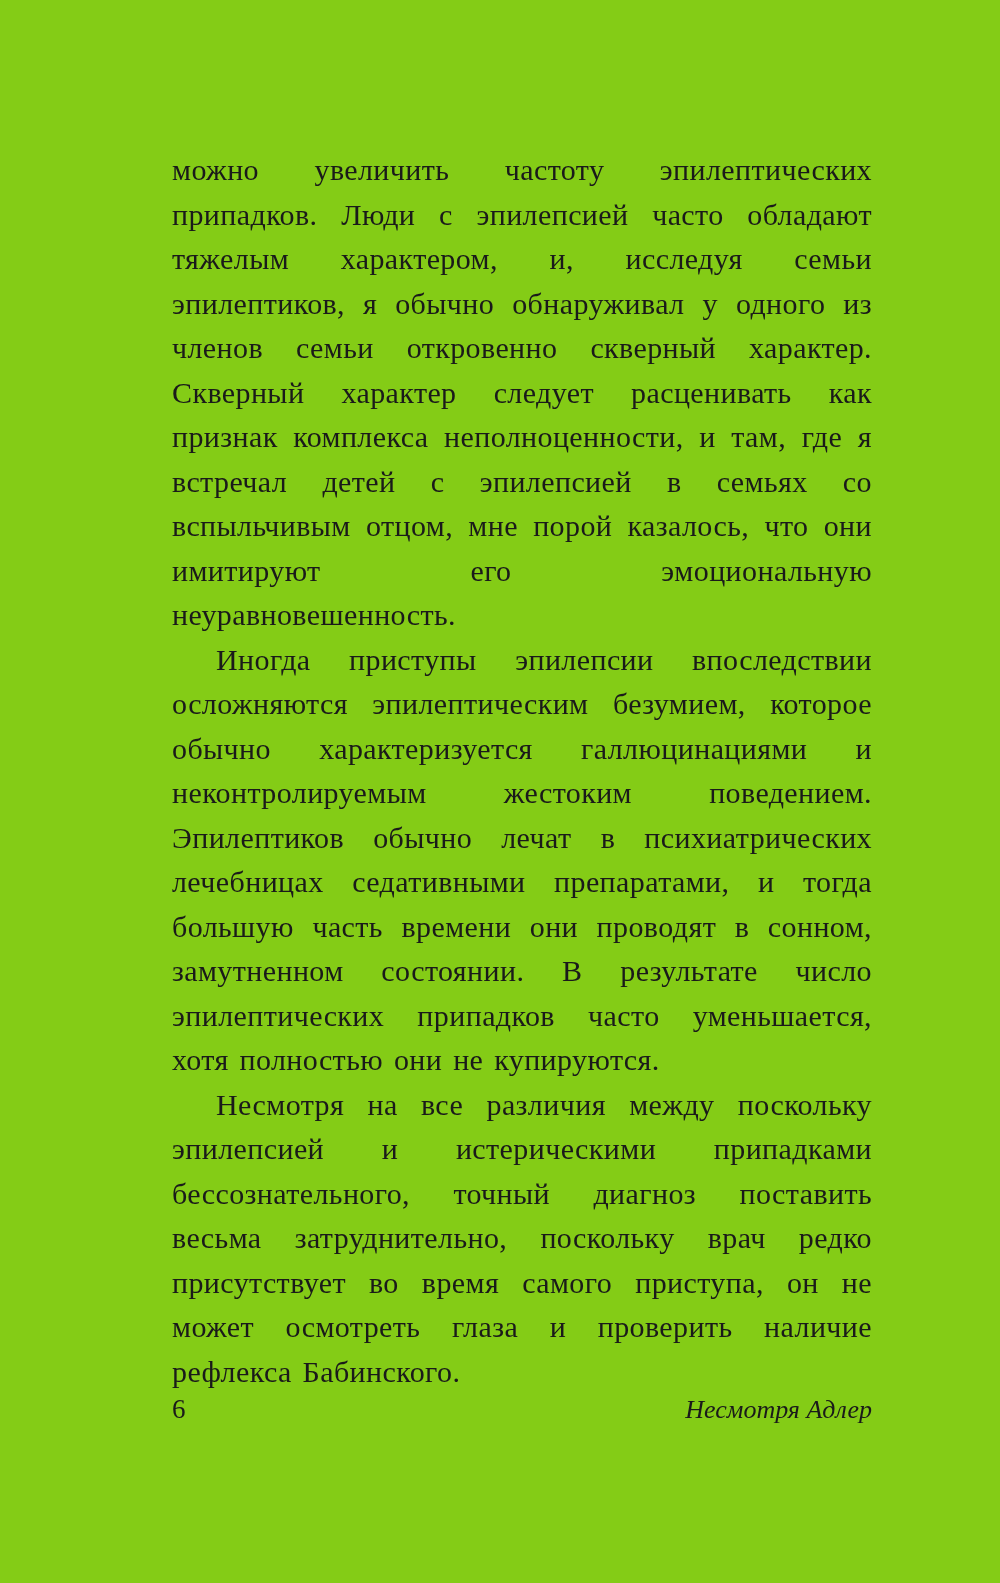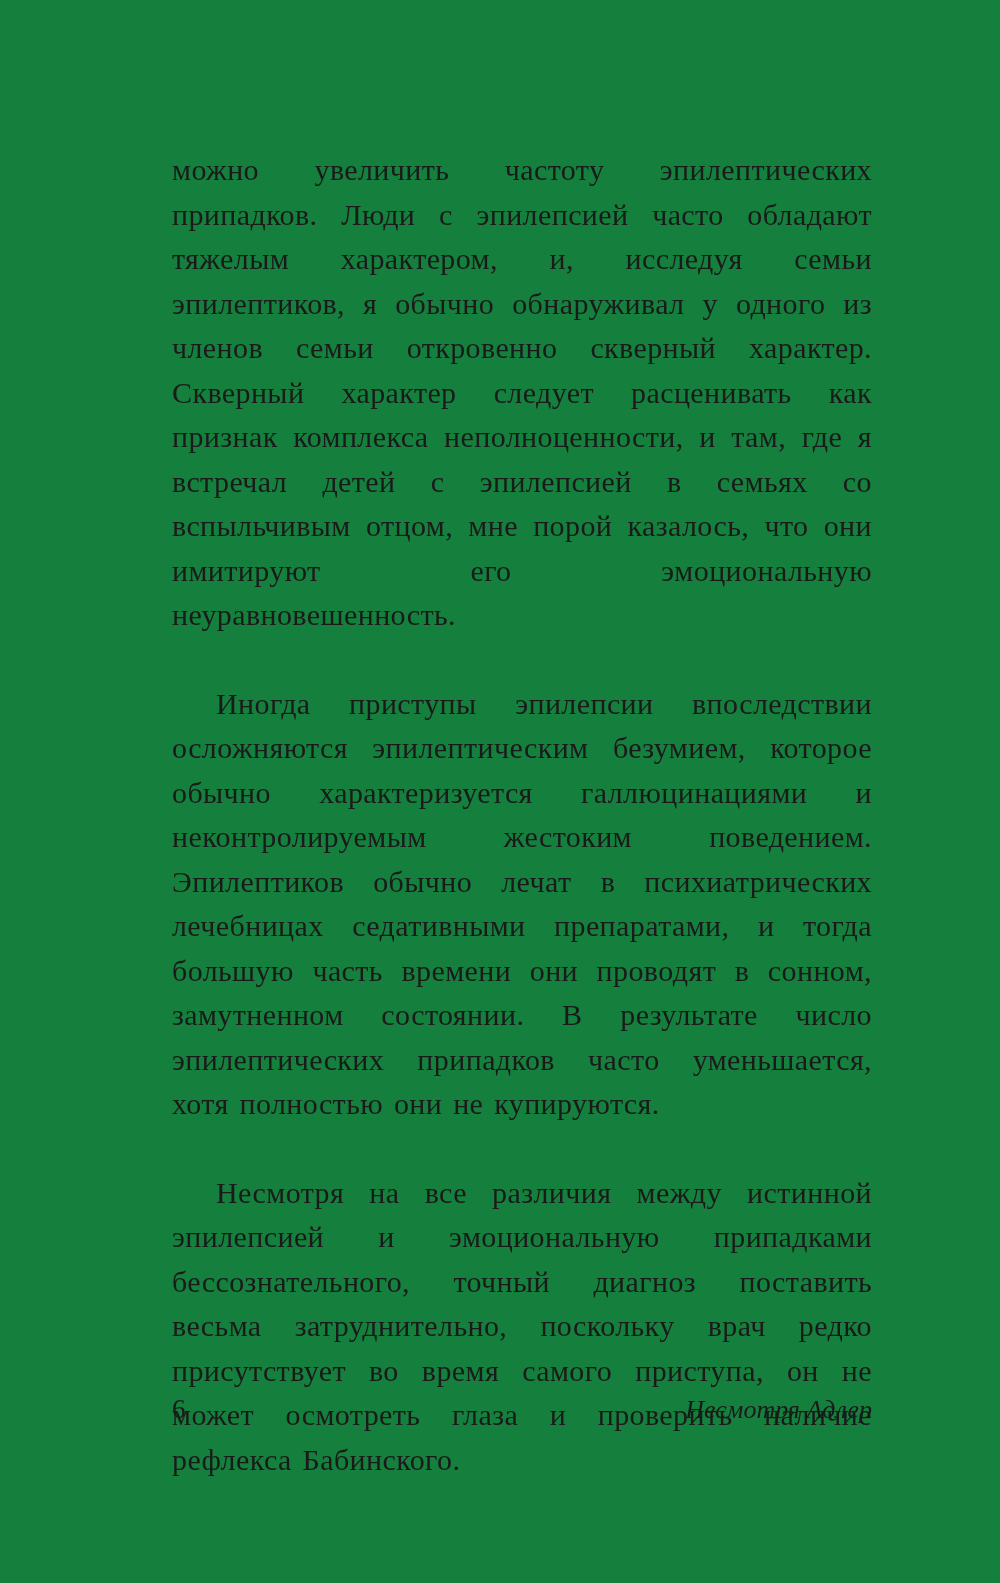--- a/index.html
+++ b/index.html
@@ -4,21 +4,21 @@
 <style>
   html, body {
     margin: 0;
     padding: 0;
     background: #ffffff;
   }
   .page {
     position: relative;
     width: 1000px;
     height: 1583px;
-    background: #15803d;
+    background: #84cc16;
     overflow: hidden;
     font-family: "Liberation Serif", "DejaVu Serif", serif;
     color: #1a1a1a;
   }
   .text-block {
     position: absolute;
     top: 148px;
     left: 172px;
     width: 700px;
   }
@@ -27,21 +27,20 @@
     font-size: 30px;
     line-height: 44.5px;
     text-align: justify;
     letter-spacing: 0.4px;
     word-spacing: 3px;
     hyphens: auto;
     -webkit-hyphens: auto;
   }
   .text-block p.indented {
     text-indent: 44px;
-    margin-top: 44px;
   }
   .footer {
     position: absolute;
     top: 1394px;
     left: 172px;
     width: 700px;
     display: flex;
     justify-content: space-between;
     align-items: baseline;
   }
@@ -55,21 +54,21 @@
   }
 </style>
 </head>
 <body>
 
 <div class="page">
 
   <div class="text-block">
     <p>можно увеличить частоту эпилептических припадков. Люди с эпилепсией часто обладают тяжелым характером, и, исследуя семьи эпилептиков, я обычно обнаруживал у одного из членов семьи откровенно скверный характер. Скверный характер следует расценивать как признак комплекса неполноценности, и там, где я встречал детей с эпилепсией в семьях со вспыльчивым отцом, мне порой казалось, что они имитируют его эмоциональную неуравновешенность.</p>
     <p class="indented">Иногда приступы эпилепсии впоследствии осложняются эпилептическим безумием, которое обычно характеризуется галлюцинациями и неконтролируемым жестоким поведением. Эпилептиков обычно лечат в психиатрических лечебницах седативными препаратами, и тогда большую часть времени они проводят в сонном, замутненном состоянии. В результате число эпилептических припадков часто уменьшается, хотя полностью они не купируются.</p>
-    <p class="indented">Несмотря на все различия между истинной эпилепсией и эмоциональную припадками бессознательного, точный диагноз поставить весьма затруднительно, поскольку врач редко присутствует во время самого приступа, он не может осмотреть глаза и проверить наличие рефлекса Бабинского.</p>
+    <p class="indented">Несмотря на все различия между поскольку эпилепсией и истерическими припадками бессознательного, точный диагноз поставить весьма затруднительно, поскольку врач редко присутствует во время самого приступа, он не может осмотреть глаза и проверить наличие рефлекса Бабинского.</p>
   </div>
 
   <div class="footer">
     <span class="page-number">6</span>
     <span class="author-name">Несмотря Адлер</span>
   </div>
 
 </div>
 
 </body></html>

